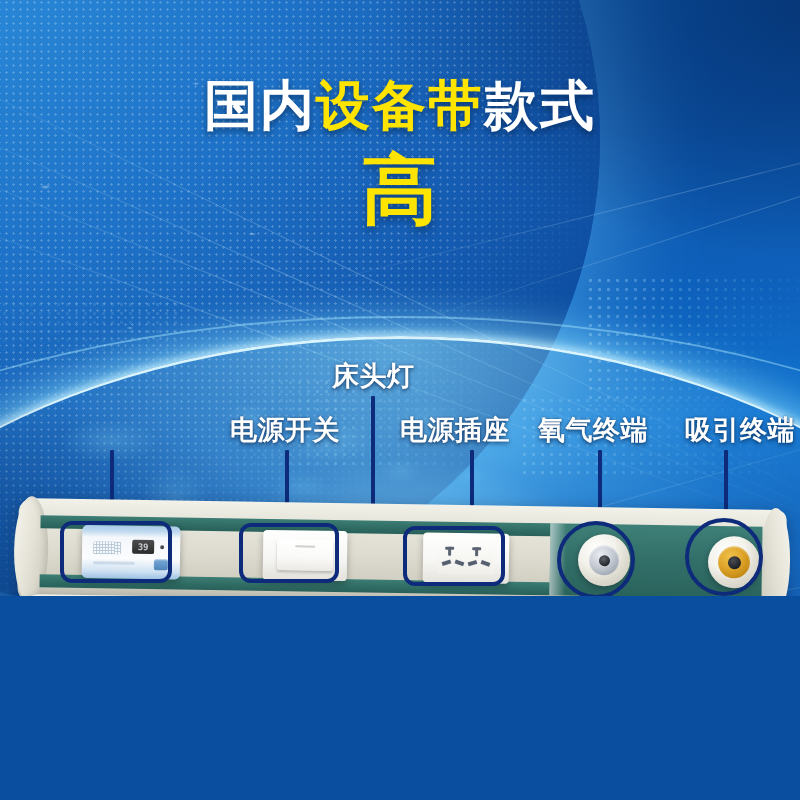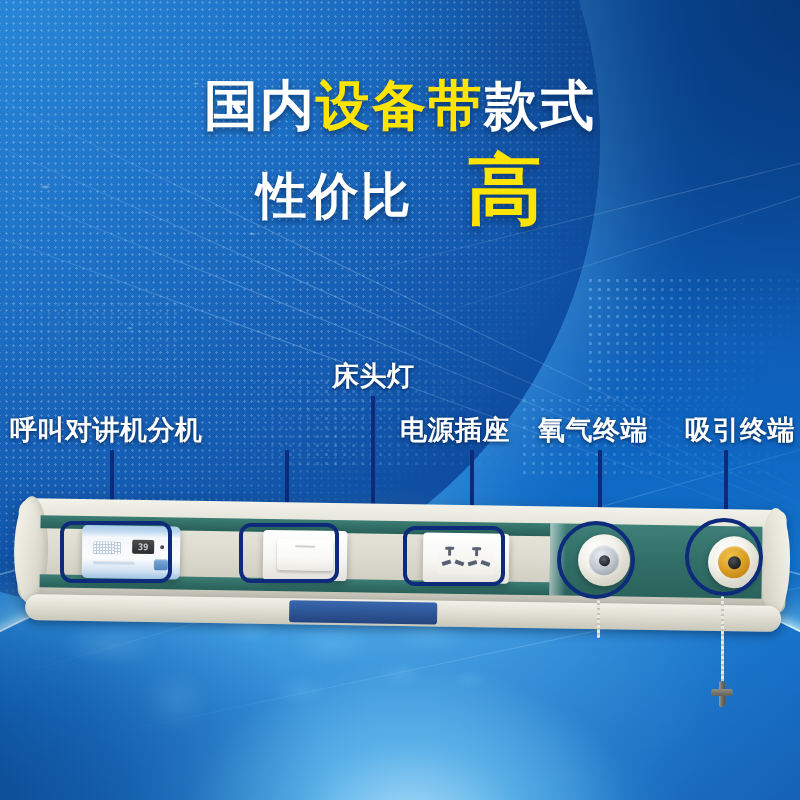--- a/index.html
+++ b/index.html
@@ -1,20 +1,20 @@
 <!DOCTYPE html>
 <html><head>
 <meta charset="utf-8">
 <title>Medical Bed Head Unit Promo</title>
 <style>
   * { margin:0; padding:0; box-sizing:border-box; }
   html,body { width:800px; height:800px; overflow:hidden; background:#0a4ea0; }
   body { font-family:"Liberation Sans","DejaVu Sans",sans-serif; }
 
-  #stage { position:relative; width:800px; height:800px; overflow:hidden; }
+  #stage { position:relative; width:800px; height:596px; overflow:hidden; }
 
   
   .bg-base{
     position:absolute; inset:0;
     background:
       linear-gradient(175deg,#0b58ad 0%,#0c53a8 28%,#0e62bd 55%,#1274cf 72%,#0d57ad 100%);
   }
   
   .bg-vig{
     position:absolute; inset:0;
@@ -342,26 +342,25 @@
   <div class="arc-glow"></div>
   <div class="bg-vig"></div>
   <div class="dotfield df1"></div>
   <div class="dotfield df2"></div>
   <div class="dotfield df3"></div>
   <div class="dotfield df4"></div>
 
   <div class="headline">
     <div class="hl-row1"><span>国内</span><span class="hl-y">设备带</span><span>款式</span></div>
     <div class="hl-row2">
-      <span class="hl-pv">性价比</span>
       <span class="hl-gao">高</span>
     </div>
   </div>
 
-  <div class="callout" style="left:10px;  top:412px;">呼叫对讲机分机</div>
+  <div class="callout" style="left:230px; top:412px;">电源开关</div>
   <div class="callout" style="left:332px; top:358px;">床头灯</div>
   <div class="callout" style="left:400px; top:412px;">电源插座</div>
   <div class="callout" style="left:538px; top:412px;">氧气终端</div>
   <div class="callout" style="left:672px; top:412px;margin-left:13px;">吸引终端</div>
 
   <div class="leader" style="left:110px; top:450px; height:74px;"></div>
   <div class="leader" style="left:285px; top:450px; height:74px;"></div>
   <div class="leader" style="left:371px; top:396px; height:216px;"></div>
   <div class="leader" style="left:470px; top:450px; height:78px;"></div>
   <div class="leader" style="left:598px; top:450px; height:74px;"></div>

